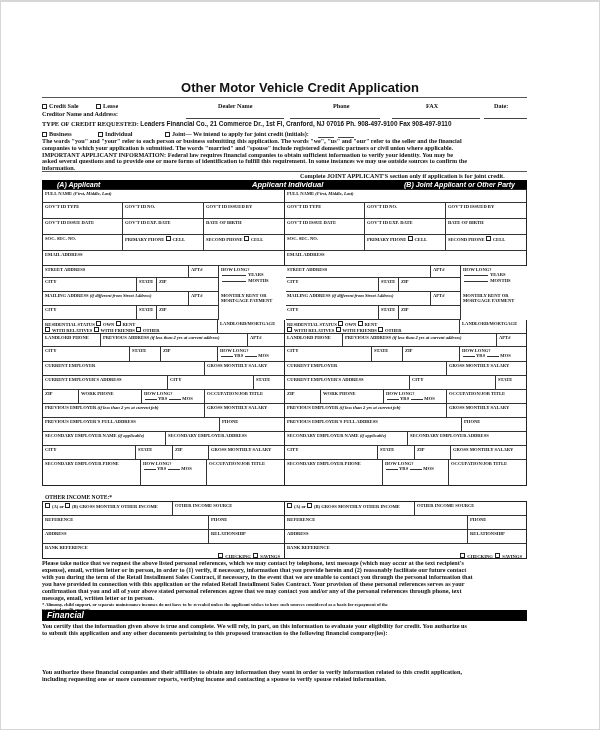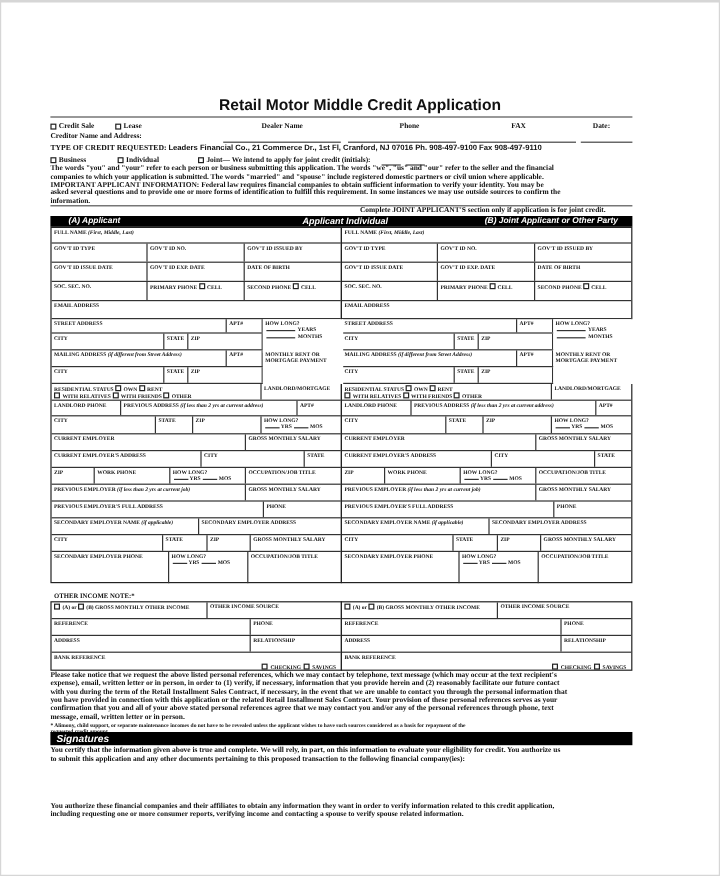--- a/index.html
+++ b/index.html
@@ -20,21 +20,21 @@
   .cell.last { border-right: none; }
   .cell i { font-weight: bold; }
   .blank { display: inline-block; width: 12px; border-bottom: 0.6px solid #333; height: 4px; vertical-align: 0; margin: 0 1px; }
   .sig-head { position: absolute; left: 42px; top: 610px; width: 485px; height: 11px; background: #000; color: #fff; font-family: "Liberation Sans", sans-serif; font-weight: bold; font-style: italic; font-size: 8.5px; padding-left: 5px; line-height: 11px; }
 </style>
 </head>
 <body>
 
 <div class="page-frame"></div>
 
-<div class="title">Retail Motor Middle Credit Application</div>
+<div class="title">Other Motor Vehicle Credit Application</div>
 <div class="rule" style="top:97px;height:1.2px;"></div>
 
 <div class="tx" style="left:42px;top:102px;"><span class="cb"></span><span>Credit Sale</span></div>
 <div class="tx" style="left:96px;top:102px;"><span class="cb"></span><span>Lease</span></div>
 <div class="tx" style="left:218px;top:102px;">Dealer Name</div>
 <div class="tx" style="left:333px;top:102px;">Phone</div>
 <div class="tx" style="left:426px;top:102px;">FAX</div>
 <div class="tx" style="left:494px;top:102px;">Date:</div>
 <div class="tx" style="left:42px;top:110px;">Creditor Name and Address:</div>
 <div class="uline" style="left:186px;top:118px;width:98px;"></div>
@@ -304,21 +304,21 @@
   <div>with you during the term of the Retail Installment Sales Contract, if necessary, in the event that we are unable to contact you through the personal information that</div>
   <div>you have provided in connection with this application or the related Retail Installment Sales Contract. Your provision of these personal references serves as your</div>
   <div>confirmation that you and all of your above stated personal references agree that we may contact you and/or any of the personal references through phone, text</div>
   <div>message, email, written letter or in person.</div>
 </div>
 <div class="p" style="top:602px;font-size:4.6px;line-height:5px;">
   <div>* Alimony, child support, or separate maintenance incomes do not have to be revealed unless the applicant wishes to have such sources considered as a basis for repayment of the</div>
   <div>requested credit amount.</div>
 </div>
 
-<div class="sig-head">Signatures</div>
+<div class="sig-head">Financial</div>
 <div class="p" style="top:623px;font-size:6.2px;line-height:6.9px;">
   <div>You certify that the information given above is true and complete. We will rely, in part, on this information to evaluate your eligibility for credit. You authorize us</div>
   <div>to submit this application and any other documents pertaining to this proposed transaction to the following financial company(ies):</div>
 </div>
 <div class="p" style="top:669px;font-size:6.2px;line-height:6.9px;">
   <div>You authorize these financial companies and their affiliates to obtain any information they want in order to verify information related to this credit application,</div>
   <div>including requesting one or more consumer reports, verifying income and contacting a spouse to verify spouse related information.</div>
 </div>
 
 </body></html>

